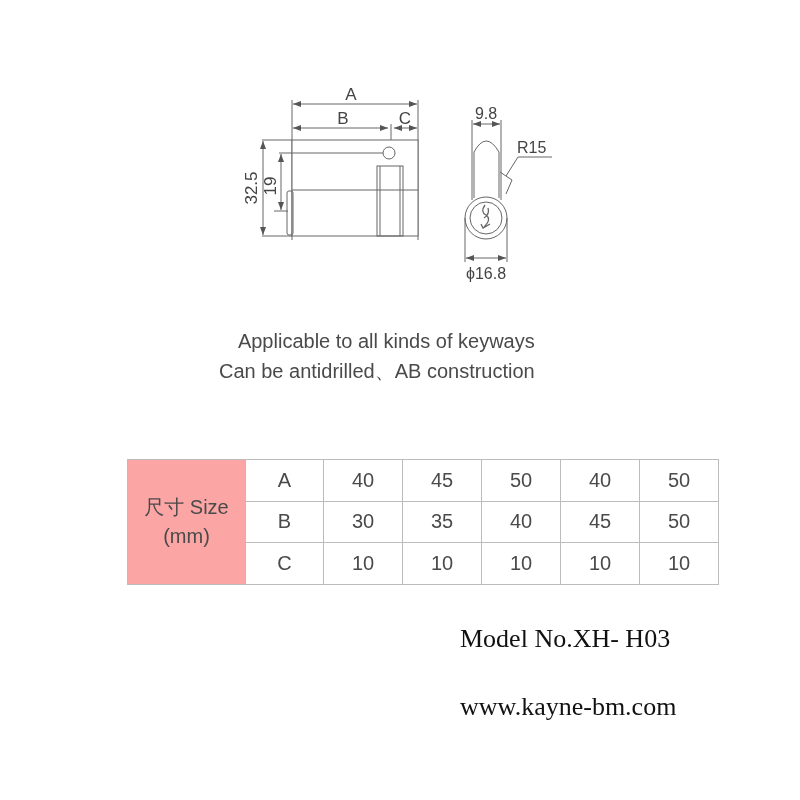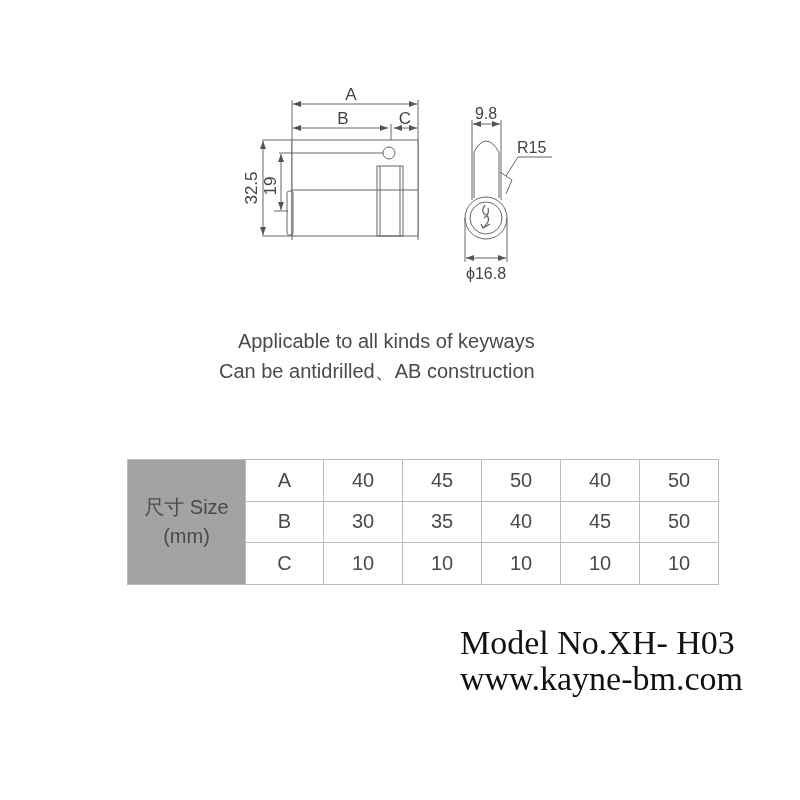--- a/index.html
+++ b/index.html
@@ -2,24 +2,24 @@
 <html><head>
 <meta charset="utf-8">
 <style>
   html,body{margin:0;padding:0;background:#fff;}
   body{width:800px;height:800px;position:relative;overflow:hidden;font-family:"Liberation Sans",sans-serif;color:#444;}
   svg text{font-family:"Liberation Sans",sans-serif;fill:#444;}
   .desc{position:absolute;left:219px;top:327px;font-size:20px;line-height:29.5px;color:#4a4a4a;text-align:right;}
   .desc div{white-space:nowrap;}
   table.spec{position:absolute;left:127px;top:459px;border-collapse:collapse;font-size:20px;color:#4a4a4a;}
   table.spec td{border:1px solid #bcbcbc;height:40.5px;text-align:center;padding:0;}
-  table.spec td.size{background:#a3a3a3;width:117px;line-height:29px;}
+  table.spec td.size{background:#fca5a5;width:117px;line-height:29px;}
   table.spec td.label{width:77px;}
   table.spec td.val{width:78px;text-align:center;}
-  .footer{position:absolute;left:460px;font-family:"Liberation Serif",serif;font-size:34px;color:#111;white-space:nowrap;}
+  .footer{position:absolute;left:460px;font-family:"Liberation Serif",serif;font-size:26px;color:#111;white-space:nowrap;}
 </style>
 </head>
 <body>
 
 <svg width="800" height="300" style="position:absolute;left:0;top:0" viewBox="0 0 800 300">
   <defs>
     <marker id="arr" markerWidth="8" markerHeight="6" refX="8" refY="3" orient="auto-start-reverse">
       <path d="M0,0 L8,3 L0,6 Z" fill="#555"></path>
     </marker>
   </defs>
@@ -112,13 +112,13 @@
     <td class="val">10</td>
     <td class="val">10</td>
     <td class="val">10</td>
     <td class="val">10</td>
     <td class="val">10</td>
   </tr>
 </tbody>
   </table>
 
 <div class="footer" style="top:624px">Model No.XH- H03</div>
-<div class="footer" style="top:660px">www.kayne-bm.com</div>
+<div class="footer" style="top:692px">www.kayne-bm.com</div>
 
 </body></html>

